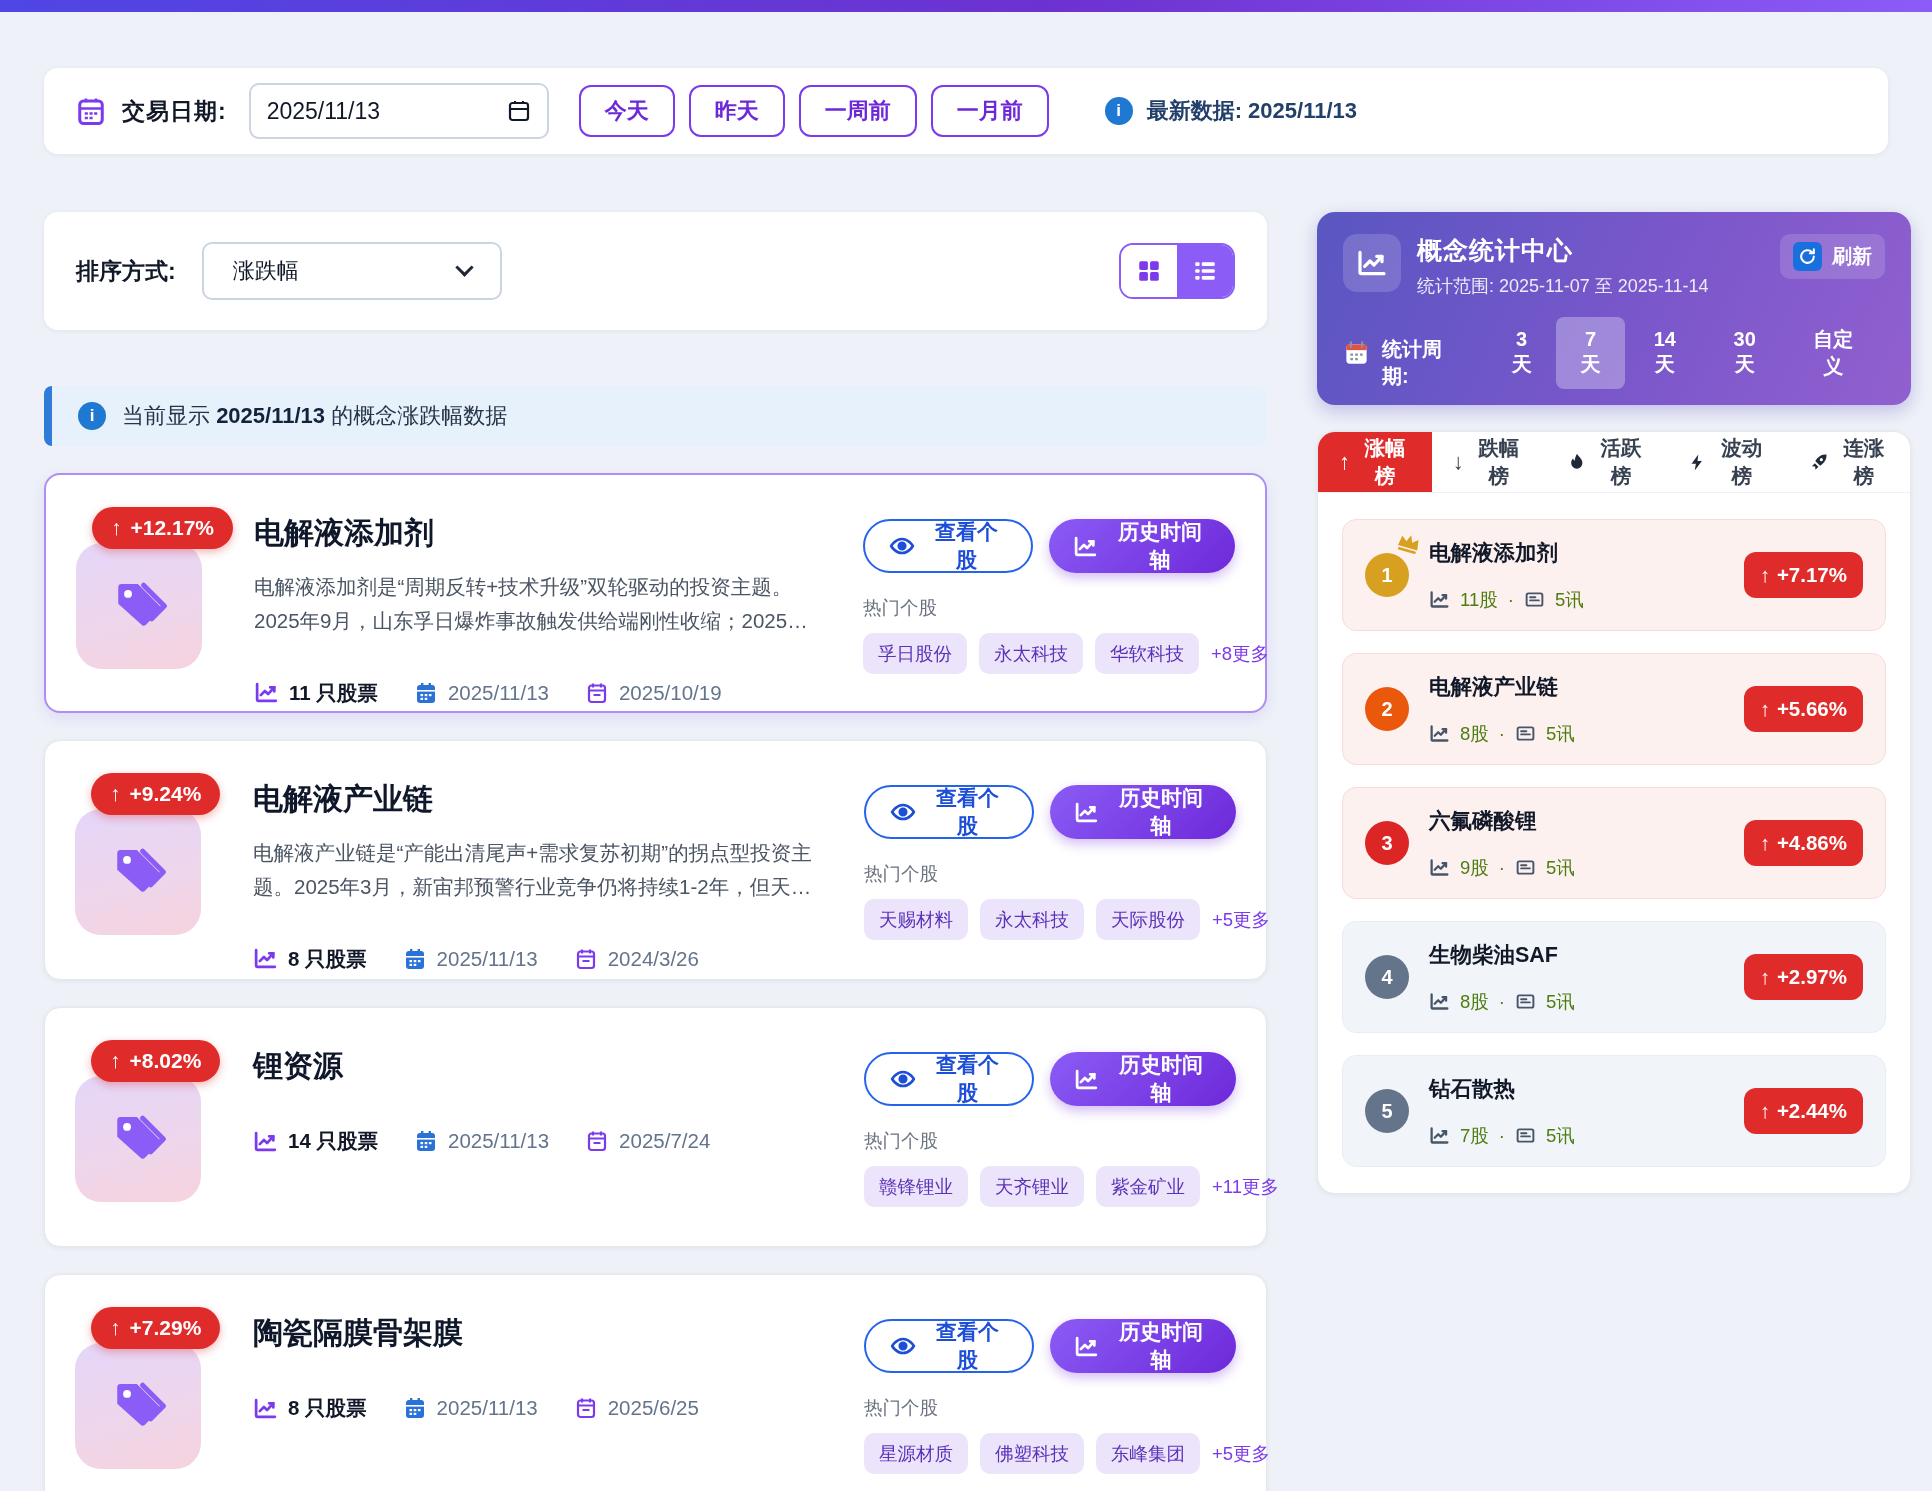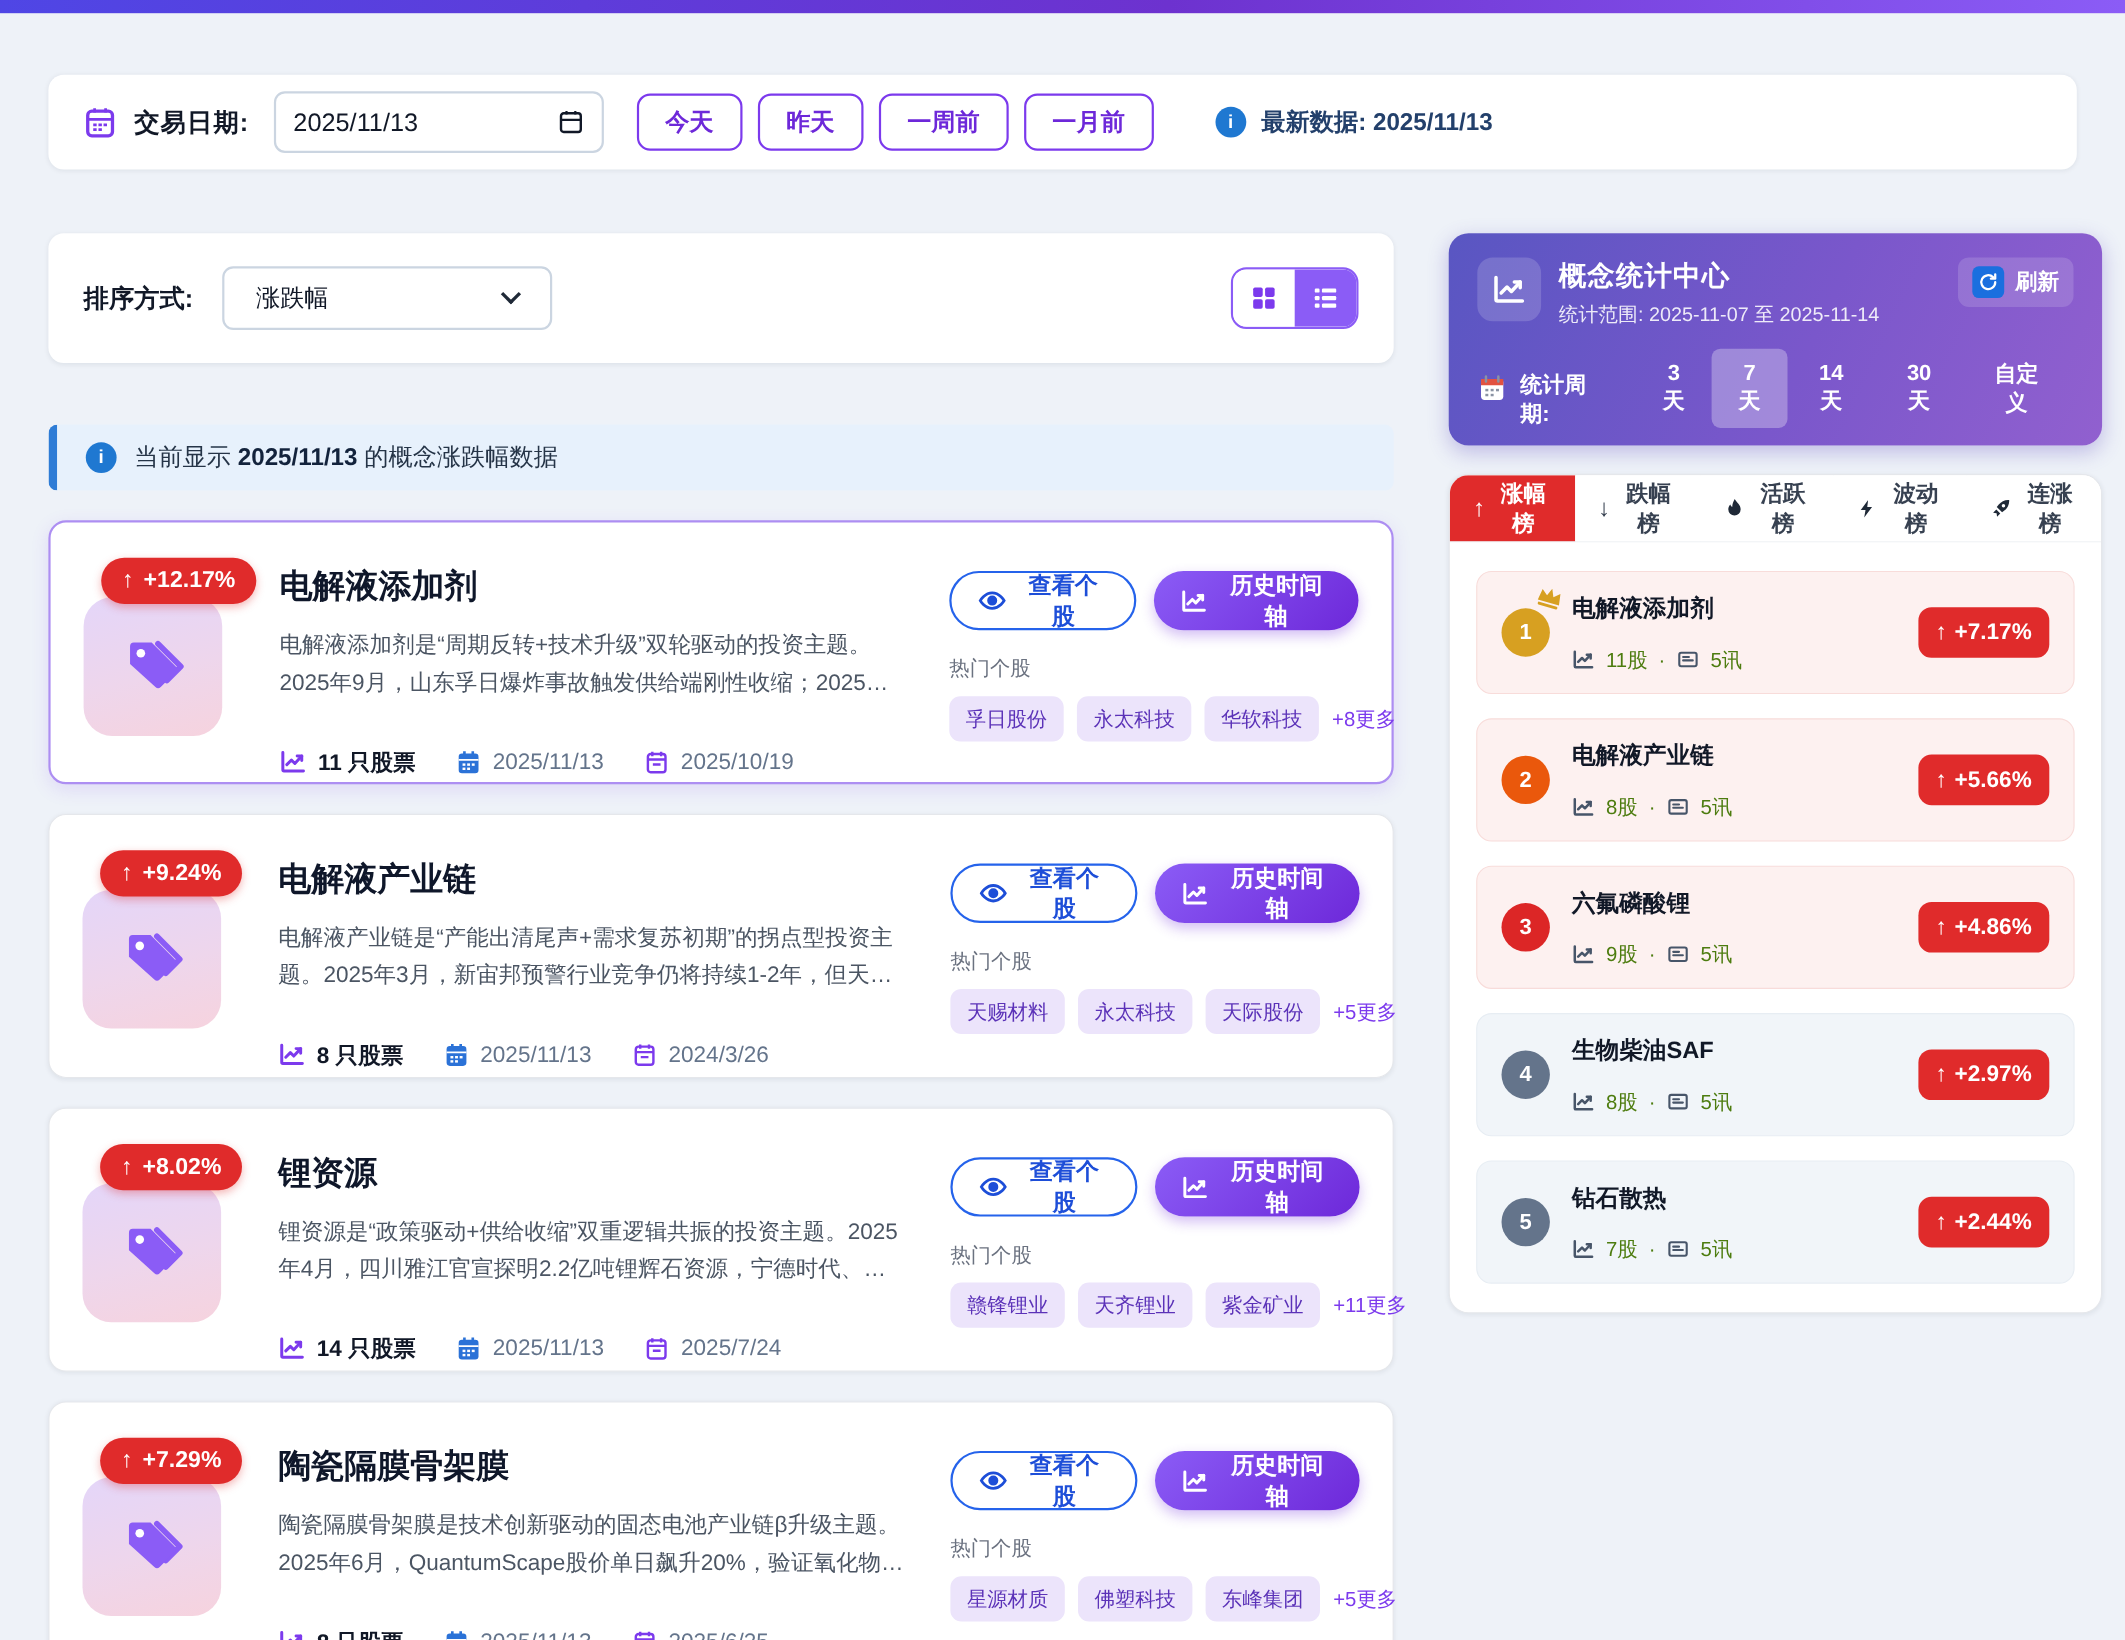--- a/index.html
+++ b/index.html
@@ -402,21 +402,20 @@
               <svg width="60" height="60" viewBox="0 0 52 52">
                   <path d="M30 8l18 18-11 11" stroke="#8b5cf6" stroke-width="4.5" fill="none" stroke-linecap="round" stroke-linejoin="round"></path>
                   <path d="M8 24V10a3 3 0 0 1 3-3h14l19 19a3 3 0 0 1 0 4.2L32.2 42a3 3 0 0 1-4.2 0L8 24z" fill="#8b5cf6"></path>
                   <circle cx="16.5" cy="15.5" r="3.4" fill="#ffffff"></circle>
                 </svg>
             </span>
           </div>
         </div>
         <div class="card-main">
           <div class="card-title">锂资源</div>
-          <div class="card-desc">锂资源是“政策驱动+供给收缩”双重逻辑共振的投资主题。2025年4月，四川雅江官宣探明2.2亿吨锂辉石资源，宁德时代、…</div>
           <div class="card-stats">
             <span class="stat stocks">
               <span>
                   <svg width="25" height="25" viewBox="0 0 24 24" fill="none" stroke="#7c3aed" stroke-width="2.6" stroke-linecap="round" stroke-linejoin="round">
                     <path d="M3 4v15a1 1 0 0 0 1 1h17"></path>
                     <path d="M6.5 14.5l4-4 3 3 6-6.5"></path>
                     <path d="M15.5 7h4v4"></path>
                   </svg>
                 </span>
               <span>14 只股票</span>
@@ -492,21 +491,20 @@
               <svg width="60" height="60" viewBox="0 0 52 52">
                   <path d="M30 8l18 18-11 11" stroke="#8b5cf6" stroke-width="4.5" fill="none" stroke-linecap="round" stroke-linejoin="round"></path>
                   <path d="M8 24V10a3 3 0 0 1 3-3h14l19 19a3 3 0 0 1 0 4.2L32.2 42a3 3 0 0 1-4.2 0L8 24z" fill="#8b5cf6"></path>
                   <circle cx="16.5" cy="15.5" r="3.4" fill="#ffffff"></circle>
                 </svg>
             </span>
           </div>
         </div>
         <div class="card-main">
           <div class="card-title">陶瓷隔膜骨架膜</div>
-          <div class="card-desc">陶瓷隔膜骨架膜是技术创新驱动的固态电池产业链β升级主题。2025年6月，QuantumScape股价单日飙升20%，验证氧化物…</div>
           <div class="card-stats">
             <span class="stat stocks">
               <span>
                   <svg width="25" height="25" viewBox="0 0 24 24" fill="none" stroke="#7c3aed" stroke-width="2.6" stroke-linecap="round" stroke-linejoin="round">
                     <path d="M3 4v15a1 1 0 0 0 1 1h17"></path>
                     <path d="M6.5 14.5l4-4 3 3 6-6.5"></path>
                     <path d="M15.5 7h4v4"></path>
                   </svg>
                 </span>
               <span>8 只股票</span>

